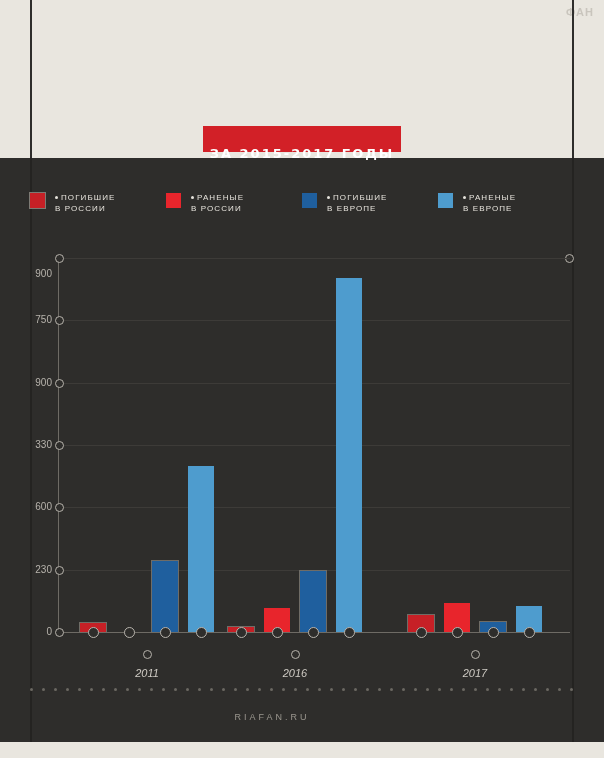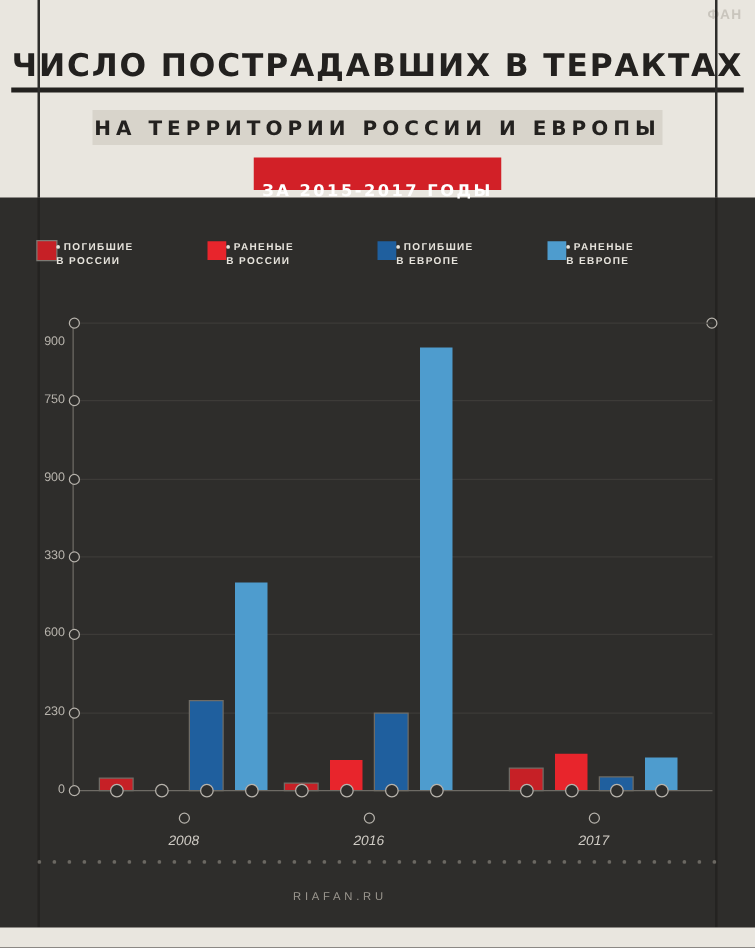--- a/index.html
+++ b/index.html
@@ -53,21 +53,21 @@
   .legend{
     position:absolute;left:30px;top:192px;width:546px;height:34px;
     display:flex;align-items:flex-start;
   }
   .lg{display:flex;align-items:flex-start;width:136px;}
   .sw{width:15px;height:15px;margin-top:1px;flex:none;}
   .sw.dr{background:#c62026;box-shadow:0 0 0 1px #7d7a74;}
   .sw.lr{background:#e8252c;}
   .sw.db{background:#1f5f9e;}
   .sw.lb{background:#4e9cce;}
-  .lgt{margin-left:0;font-size:8px;line-height:11px;letter-spacing:1.1px;color:#e6e3dc;font-weight:bold;}
+  .lgt{margin-left:10px;font-size:8px;line-height:11px;letter-spacing:1.1px;color:#e6e3dc;font-weight:normal;}
   .dot{display:inline-block;width:3px;height:3px;background:#e6e3dc;border-radius:50%;vertical-align:middle;margin-right:3px;}
 
   
   .plot{position:absolute;left:58px;top:258px;width:512px;height:375px;}
   .axisY{position:absolute;left:0;top:0;width:1px;height:375px;background:#6e6b65;}
   .axisX{position:absolute;left:0;top:374px;width:512px;height:1px;background:#6e6b65;}
   .grid{position:absolute;left:0;width:512px;height:1px;background:#3d3b38;}
   .ytick{position:absolute;left:-38px;width:32px;text-align:right;font-size:10px;color:#b7b3ac;transform:translateY(-6px);}
   .ynode{position:absolute;left:-3px;width:7px;height:7px;border:1px solid #b7b3ac;border-radius:50%;background:#2e2d2b;transform:translateY(-4px);}
   .topnode{position:absolute;right:-4px;top:-4px;width:7px;height:7px;border:1px solid #b7b3ac;border-radius:50%;background:#2e2d2b;}
@@ -94,24 +94,20 @@
   .vline.l{left:30px;}
   .vline.r{left:572px;}
 </style>
 </head>
 <body>
 
 <div class="page">
 
   <div class="header">
     <div class="watermark">ФАН</div>
-    <div class="title1"><span class="u">ЧИСЛО ПОСТРАДАВШИХ В ТЕРАКТАХ</span></div>
-    <div class="title2wrap">
-      <div class="title2">НА ТЕРРИТОРИИ РОССИИ И ЕВРОПЫ</div>
-    </div>
     <div class="title3wrap">
       <div class="title3">ЗА 2015-2017 ГОДЫ</div>
     </div>
     <div class="hrule l"></div>
     <div class="hrule r"></div>
   </div>
 
   <div class="vline l"></div>
   <div class="vline r"></div>
 
@@ -171,21 +167,21 @@
       <div class="ytick" style="top: 16px;">900</div>
       <div class="ynode" style="top: 0px;"></div>
       <div class="bar dr" style="left: 22px; height: 9.14222px;"></div>
       <div class="xnode" style="left: 30px;"></div>
       <div class="xnode" style="left: 66px;"></div>
       <div class="bar db" style="left: 94px; height: 70.6444px;"></div>
       <div class="xnode" style="left: 102px;"></div>
       <div class="bar lb" style="left: 130px; height: 166.222px;"></div>
       <div class="xnode" style="left: 138px;"></div>
       <div class="gnode" style="left: 85px;"></div>
-      <div class="glabel" style="left: 49px;">2008</div>
+      <div class="glabel" style="left: 49px;">2011</div>
       <div class="bar dr" style="left: 170px; height: 5.40222px;"></div>
       <div class="xnode" style="left: 178px;"></div>
       <div class="bar lr" style="left: 206px; height: 23.6867px;"></div>
       <div class="xnode" style="left: 214px;"></div>
       <div class="bar db" style="left: 242px; height: 61.5022px;"></div>
       <div class="xnode" style="left: 250px;"></div>
       <div class="bar lb" style="left: 278px; height: 354.053px;"></div>
       <div class="xnode" style="left: 286px;"></div>
       <div class="gnode" style="left: 233px;"></div>
       <div class="glabel" style="left: 197px;">2016</div>

